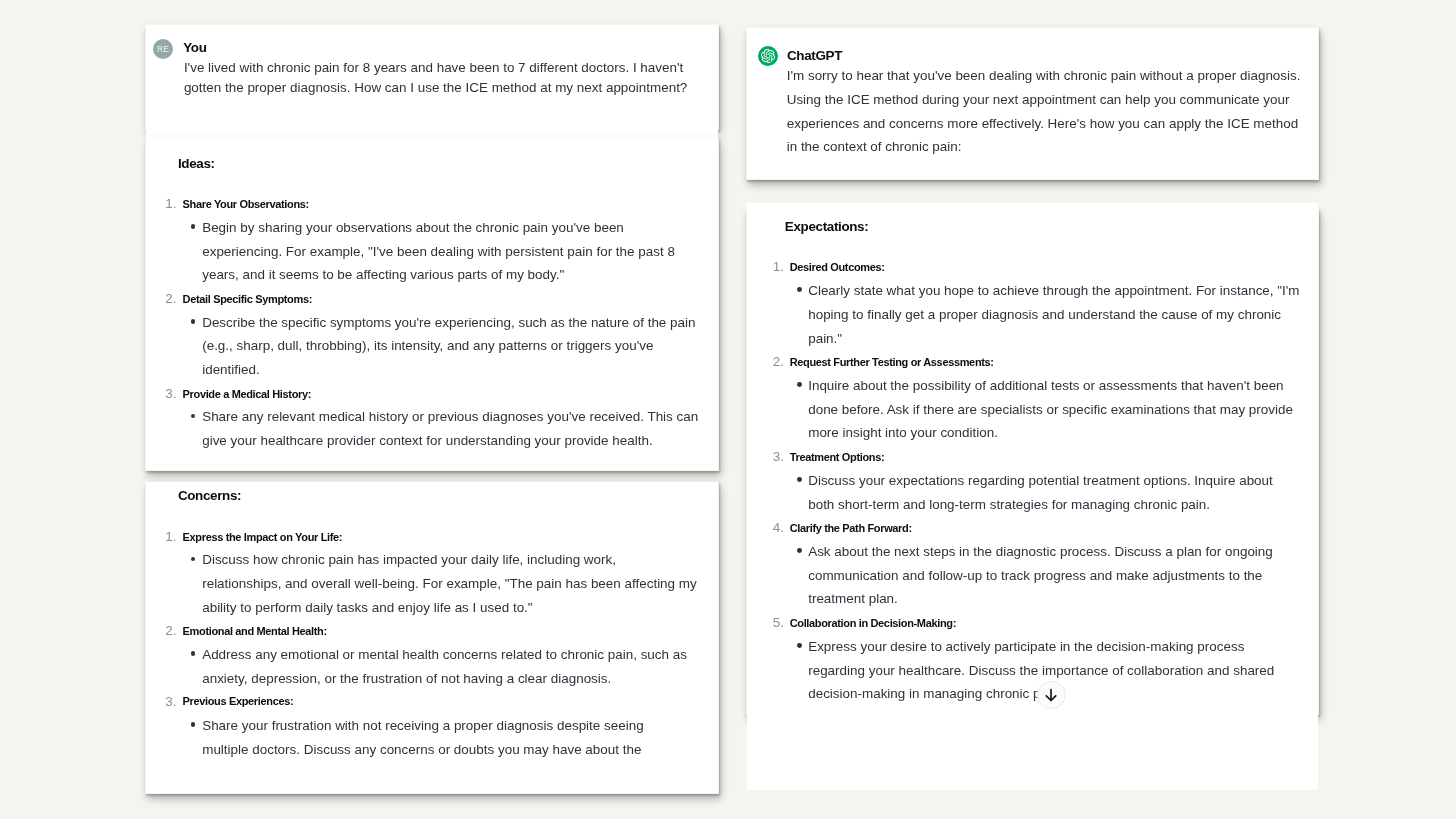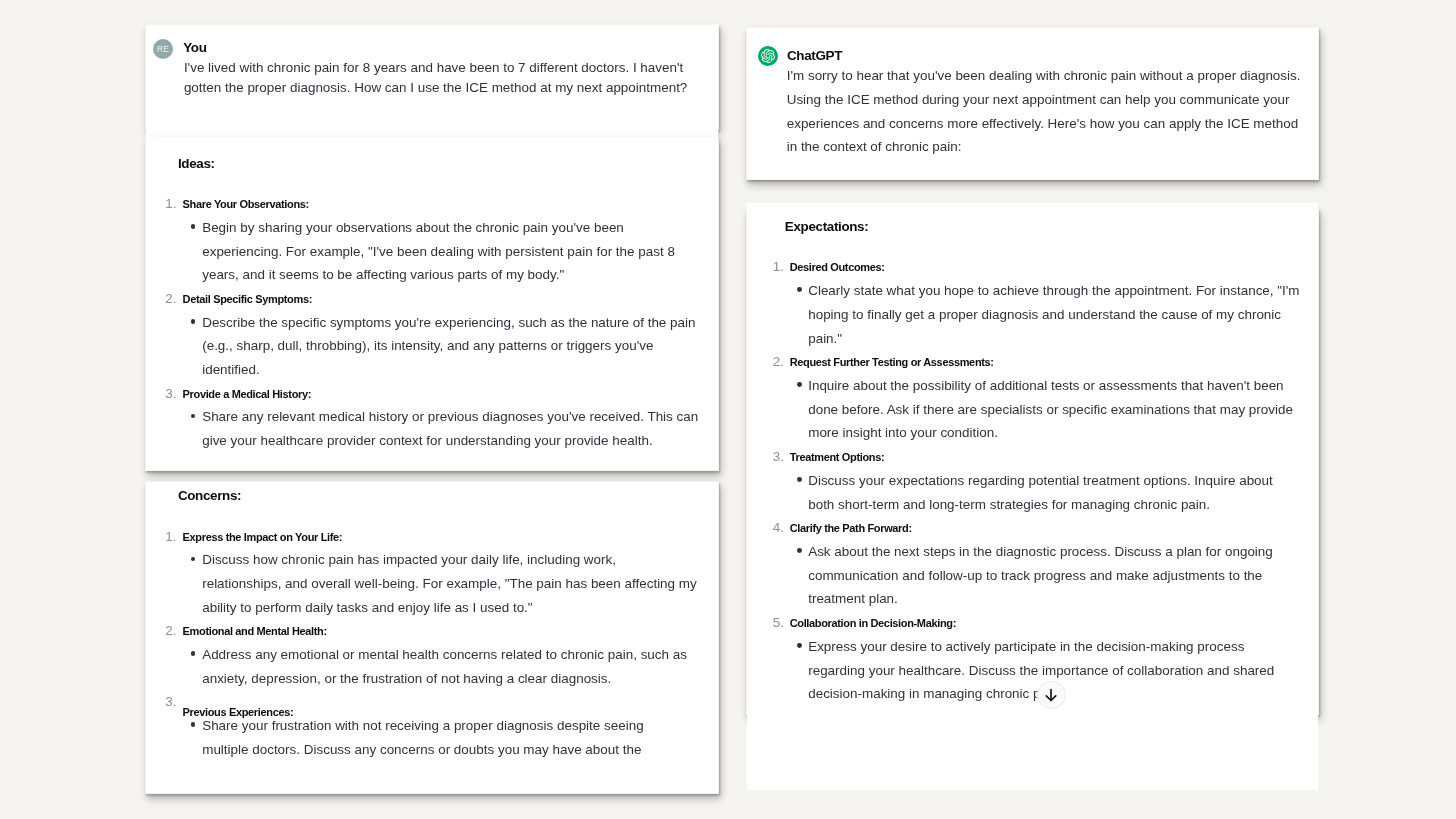--- a/index.html
+++ b/index.html
@@ -126,21 +126,21 @@
       <span class="num" style="left:19.8px;top:142.3px;">2.</span>
       <span class="it-title" style="left:37.1px;top:142.3px;">Emotional and Mental Health:</span>
       <div>
         <span class="dot" style="left:45.1px;top:169.2px;"></span>
         <span class="tline" style="left:56.7px;top:166.0px;">Address any emotional or mental health concerns related to chronic pain, such as</span>
         <span class="tline" style="left:56.7px;top:189.7px;">anxiety, depression, or the frustration of not having a clear diagnosis.</span>
       </div>
     </div>
     <div>
       <span class="num" style="left:19.8px;top:213.4px;">3.</span>
-      <span class="it-title" style="left:37.1px;top:223px;">Previous Experiences:</span>
+      <span class="it-title" style="left:37.1px;top:212px;">Previous Experiences:</span>
       <div>
         <span class="dot" style="left:45.1px;top:240.2px;"></span>
         <span class="tline" style="left:56.7px;top:237.0px;">Share your frustration with not receiving a proper diagnosis despite seeing</span>
         <span class="tline" style="left:56.7px;top:260.7px;">multiple doctors. Discuss any concerns or doubts you may have about the</span>
         <span class="tline" style="left:56.7px;top:284.4px;margin-top:37px;">previous assessments.</span>
       </div>
     </div>
   </div>
 </div>
 <div class="shadow" style="left:746px;top:27px;width:573px;height:152.5px;box-shadow:1px 2px 2px rgba(0,0,0,.22), 2px 5px 8px rgba(0,0,0,.26);"></div>

